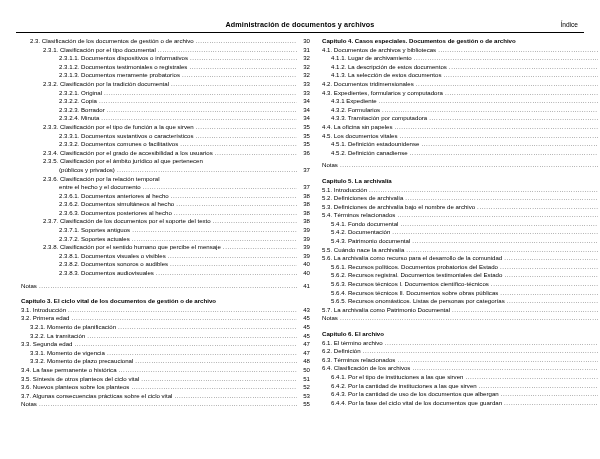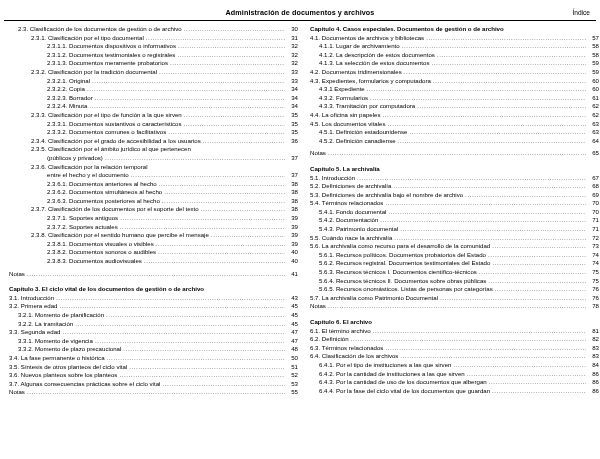--- a/index.html
+++ b/index.html
@@ -12,21 +12,21 @@
     background: #ffffff;
     font-family: "Liberation Sans", sans-serif;
     color: #000000;
     overflow: hidden;
   }
   .page {
     position: relative;
     width: 600px;
     height: 459px;
     box-sizing: border-box;
-    padding: 4px;
+    padding: 16px;
   }
   .header {
     position: relative;
     height: 16px;
     border-bottom: 1px solid #000;
     display: flex;
     align-items: center;
   }
   .header .title {
     position: absolute;

